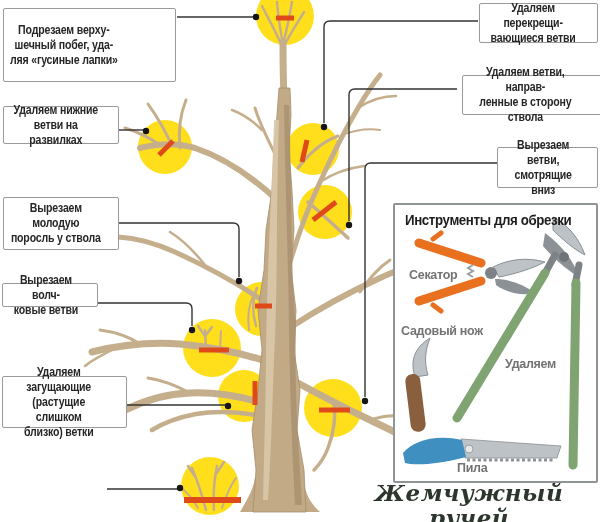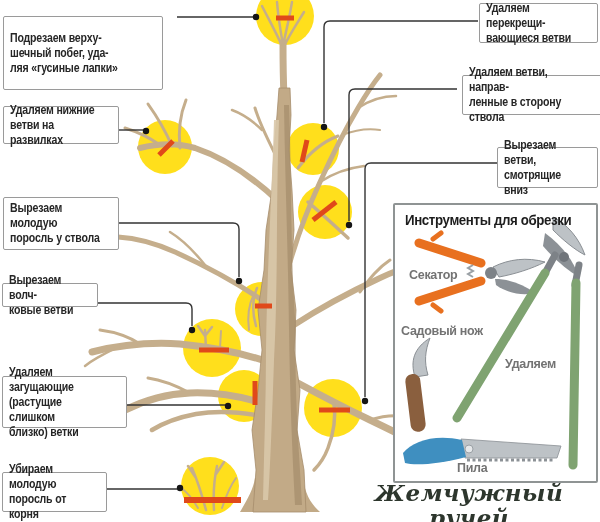--- a/index.html
+++ b/index.html
@@ -1,21 +1,21 @@
 <!DOCTYPE html>
 <html style="--yellow: #FFDF1C; --mark: #E0491A; --branch: #C5AE8C; --trunk: #C2AA87; --trunk-dark: #A68D6C; --trunk-light: #D9C8AA; --line: #333333; --orange: #E8701F; --green: #7FA371; --blue: #3F8FC0; --brown: #8A5F3E; --steel: #BDC2C6; --steel-dark: #8C9196;"><head>
 <meta charset="utf-8">
 <style>
   html,body{margin:0;padding:0;background:#fff;}
   #stage{position:relative;width:600px;height:522px;background:#fff;overflow:hidden;
          font-family:"Liberation Sans",sans-serif;}
   #stage svg{display:block;}
   .layer{position:absolute;left:0;top:0;}
   .callout{position:absolute;background:#fff;border:1px solid #9a9a9a;border-radius:2px;
-           display:flex;align-items:center;padding:2px 4px 2px 6px;box-sizing:border-box;z-index:3;}
+           display:flex;align-items:center;padding:2px 4px 2px 6px;box-sizing:border-box;z-index:3;text-align:center;}
   .callout span{font-size:12px;font-weight:bold;color:#262626;line-height:15px;
                 letter-spacing:-0.2px;white-space:pre-line;display:inline-block;
                 transform:scaleX(0.88);transform-origin:0 50%;}
   .branch{stroke:var(--branch);fill:none;stroke-linecap:round;}
   .mark{stroke:var(--mark);stroke-linecap:butt;}
   .cline{stroke:var(--line);stroke-width:1.4;fill:none;}
   .cdot{fill:#151515;}
   #tools-panel{position:absolute;left:393px;top:203px;width:205px;height:280px;background:#fff;
                border:2px solid #8f9494;border-radius:2px;box-sizing:border-box;z-index:3;}
   #tools-title{position:absolute;left:10px;top:7px;font-size:14px;font-weight:800;color:#1d1d1d;
@@ -135,45 +135,41 @@
         <circle class="cdot" cx="180" cy="488" r="3.2"></circle>
       <path class="cline" d="M478,21 H330 Q324,21 324,27 V123"></path>
         <circle class="cdot" cx="324" cy="127" r="3.2"></circle>
       <path class="cline" d="M457,89 H355 Q349,89 349,95 V221"></path>
         <circle class="cdot" cx="349" cy="225" r="3.2"></circle>
       <path class="cline" d="M497,163 H371 Q365,163 365,169 V397"></path>
         <circle class="cdot" cx="365" cy="401" r="3.2"></circle>
     </g>
   </svg>
 
-  <div class="callout" style="left:3px;top:16px;width:160px;height:74px">
+  <div class="callout" style="left:3px;top:8px;width:173px;height:74px">
     <span>Подрезаем верху-
 шечный побег, уда-
 ляя «гусиные лапки»</span>
   </div>
   <div class="callout" style="left:3px;top:197px;width:116px;height:53px">
     <span>Вырезаем молодую
 поросль у ствола</span>
   </div>
   <div class="callout" style="left:3px;top:106px;width:116px;height:38px">
     <span>Удаляем нижние
 ветви на развилках</span>
   </div>
   <div class="callout" style="left:2px;top:283px;width:96px;height:24px">
     <span>Вырезаем волч-
 ковые ветви</span>
   </div>
   <div class="callout" style="left:2px;top:376px;width:125px;height:52px">
     <span>Удаляем загущающие
 (растущие слишком
 близко) ветки</span>
-  </div>
-  <div class="callout" style="left:2px;top:472px;width:105px;height:40px">
-    <span>Убираем молодую
-поросль от корня</span>
   </div>
   <div class="callout" style="left:479px;top:3px;width:119px;height:40px">
     <span>Удаляем перекрещи-
 вающиеся ветви</span>
   </div>
   <div class="callout" style="left:462px;top:75px;width:140px;height:40px">
     <span>Удаляем ветви, направ-
 ленные в сторону ствола</span>
   </div>
   <div class="callout" style="left:497px;top:147px;width:101px;height:41px">

